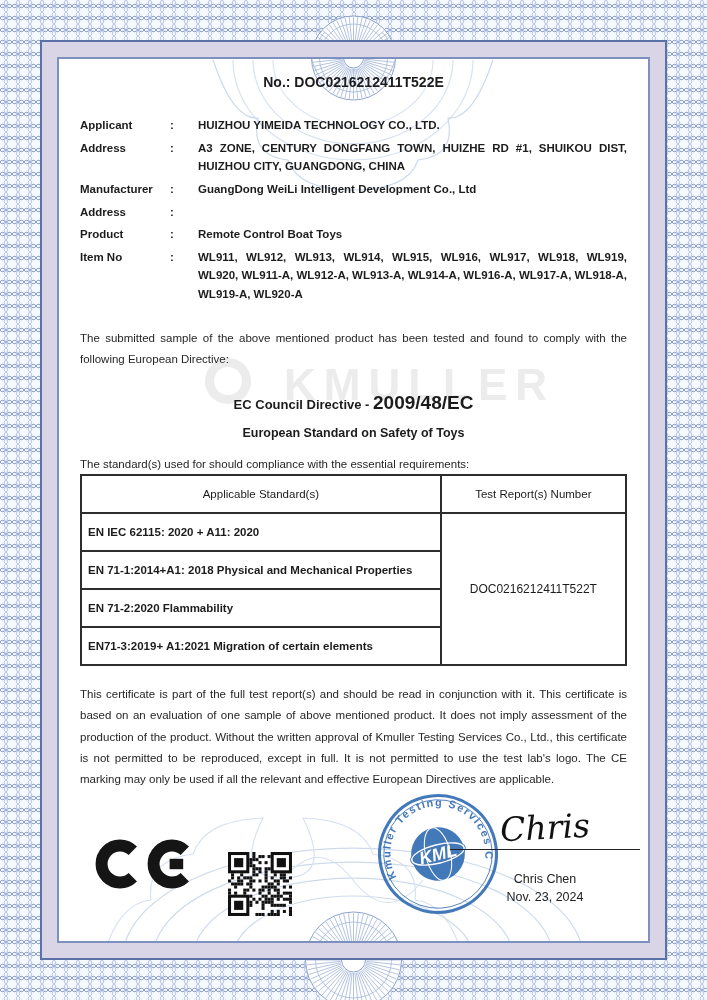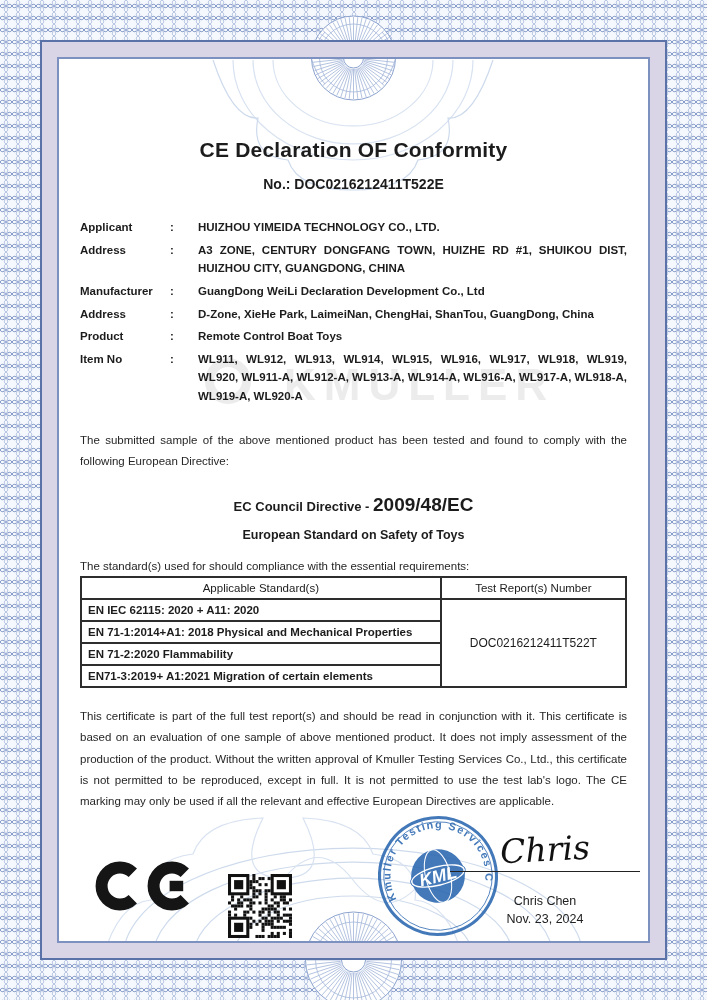--- a/index.html
+++ b/index.html
@@ -37,21 +37,21 @@
   .para-1 { margin-top:24px; }
 
   .directive { text-align:center; margin-top:22px; font-weight:bold; }
   .directive .small { font-size:13px; }
   .directive .big { font-size:19px; }
   .directive-sub { text-align:center; margin-top:12px; font-size:12.5px; font-weight:bold; }
 
   .standards-intro { margin-top:18px; font-size:11.5px; color:#262626; }
 
   table.standards { width:100%; border-collapse:collapse; margin-top:4px; }
-  table.standards th, table.standards td { border:2px solid #2d2d2d; font-size:11.5px; padding:4px 6px; }
+  table.standards th, table.standards td { border:2px solid #2d2d2d; font-size:11.5px; padding:12px 6px; }
   table.standards th { font-weight:normal; text-align:center; }
   table.standards td.std { font-weight:bold; text-align:left; }
   table.standards td.report { font-weight:normal; text-align:center; font-size:12px; width:34%; }
 
   .para-2 { margin-top:18px; }
 
   .footer { position:relative; margin-top:6px; height:170px; }
   .ce-mark { position:absolute; left:12px; top:42px; }
   .qr { position:absolute; left:148px; top:56px; }
   .stamp { position:absolute; left:296px; top:-4px; transform:rotate(-14deg); opacity:.88; }
@@ -240,43 +240,41 @@
   <div class="band">
     <div class="band-fill"></div>
     <div class="band-inner-line"></div>
   </div>
 
   <div class="watermark-ring"></div>
   <div class="watermark">KMULLER</div>
 
   <div class="content">
 
-    <div class="title">CE Declaration OF Conformity</div>
     <div class="docno">No.: DOC0216212411T522E</div>
 
     <div class="info">
       <div class="info-row">
         <span class="info-label">Applicant</span>
         <span class="info-colon">:</span>
         <span class="info-value">HUIZHOU YIMEIDA TECHNOLOGY CO., LTD.</span>
       </div>
       <div class="info-row">
         <span class="info-label">Address</span>
         <span class="info-colon">:</span>
         <span class="info-value">A3 ZONE, CENTURY DONGFANG TOWN, HUIZHE RD #1, SHUIKOU DIST, HUIZHOU CITY, GUANGDONG, CHINA</span>
       </div>
       <div class="info-row">
         <span class="info-label">Manufacturer</span>
         <span class="info-colon">:</span>
-        <span class="info-value">GuangDong WeiLi Declaration Development Co., Ltd</span>
+        <span class="info-value">GuangDong WeiLi Intelligent Development Co., Ltd</span>
       </div>
       <div class="info-row">
         <span class="info-label">Address</span>
         <span class="info-colon">:</span>
-        <span class="info-value">D-Zone, XieHe Park, LaimeiNan, ChengHai, ShanTou, GuangDong, China</span>
       </div>
       <div class="info-row">
         <span class="info-label">Product</span>
         <span class="info-colon">:</span>
         <span class="info-value">Remote Control Boat Toys</span>
       </div>
       <div class="info-row">
         <span class="info-label">Item No</span>
         <span class="info-colon">:</span>
         <span class="info-value">WL911, WL912, WL913, WL914, WL915, WL916, WL917, WL918, WL919, WL920, WL911-A, WL912-A, WL913-A, WL914-A, WL916-A, WL917-A, WL918-A, WL919-A, WL920-A</span>

